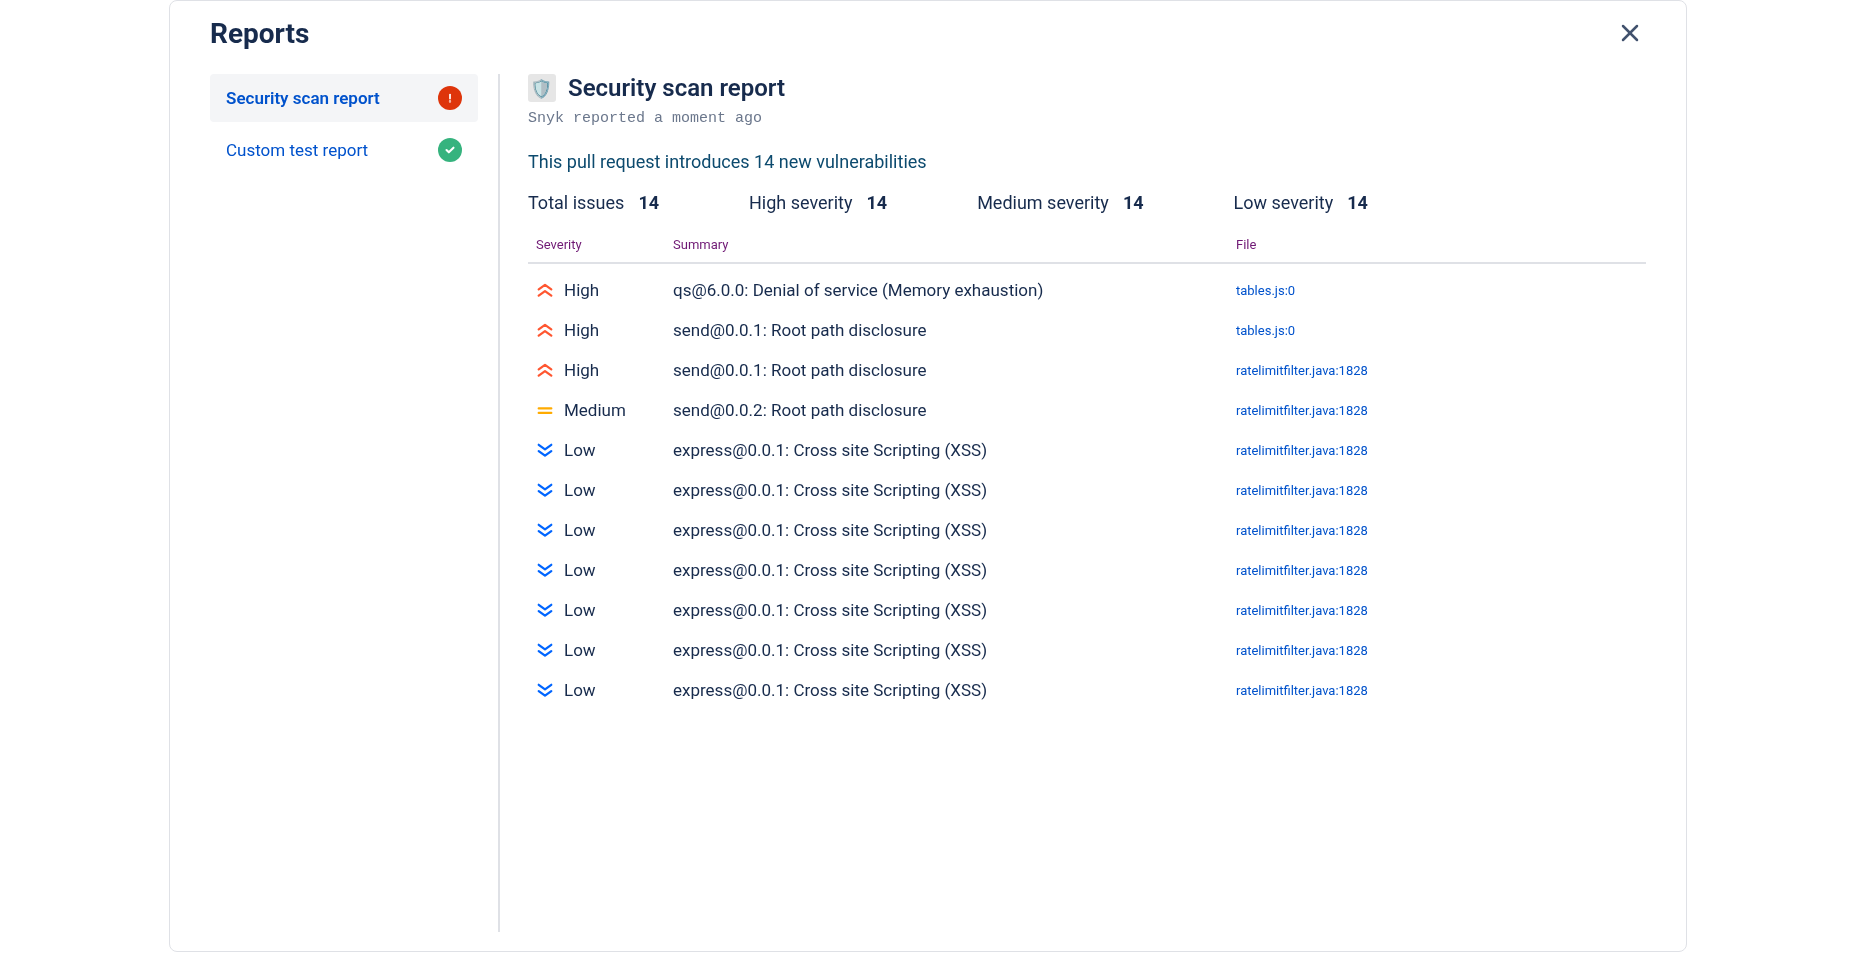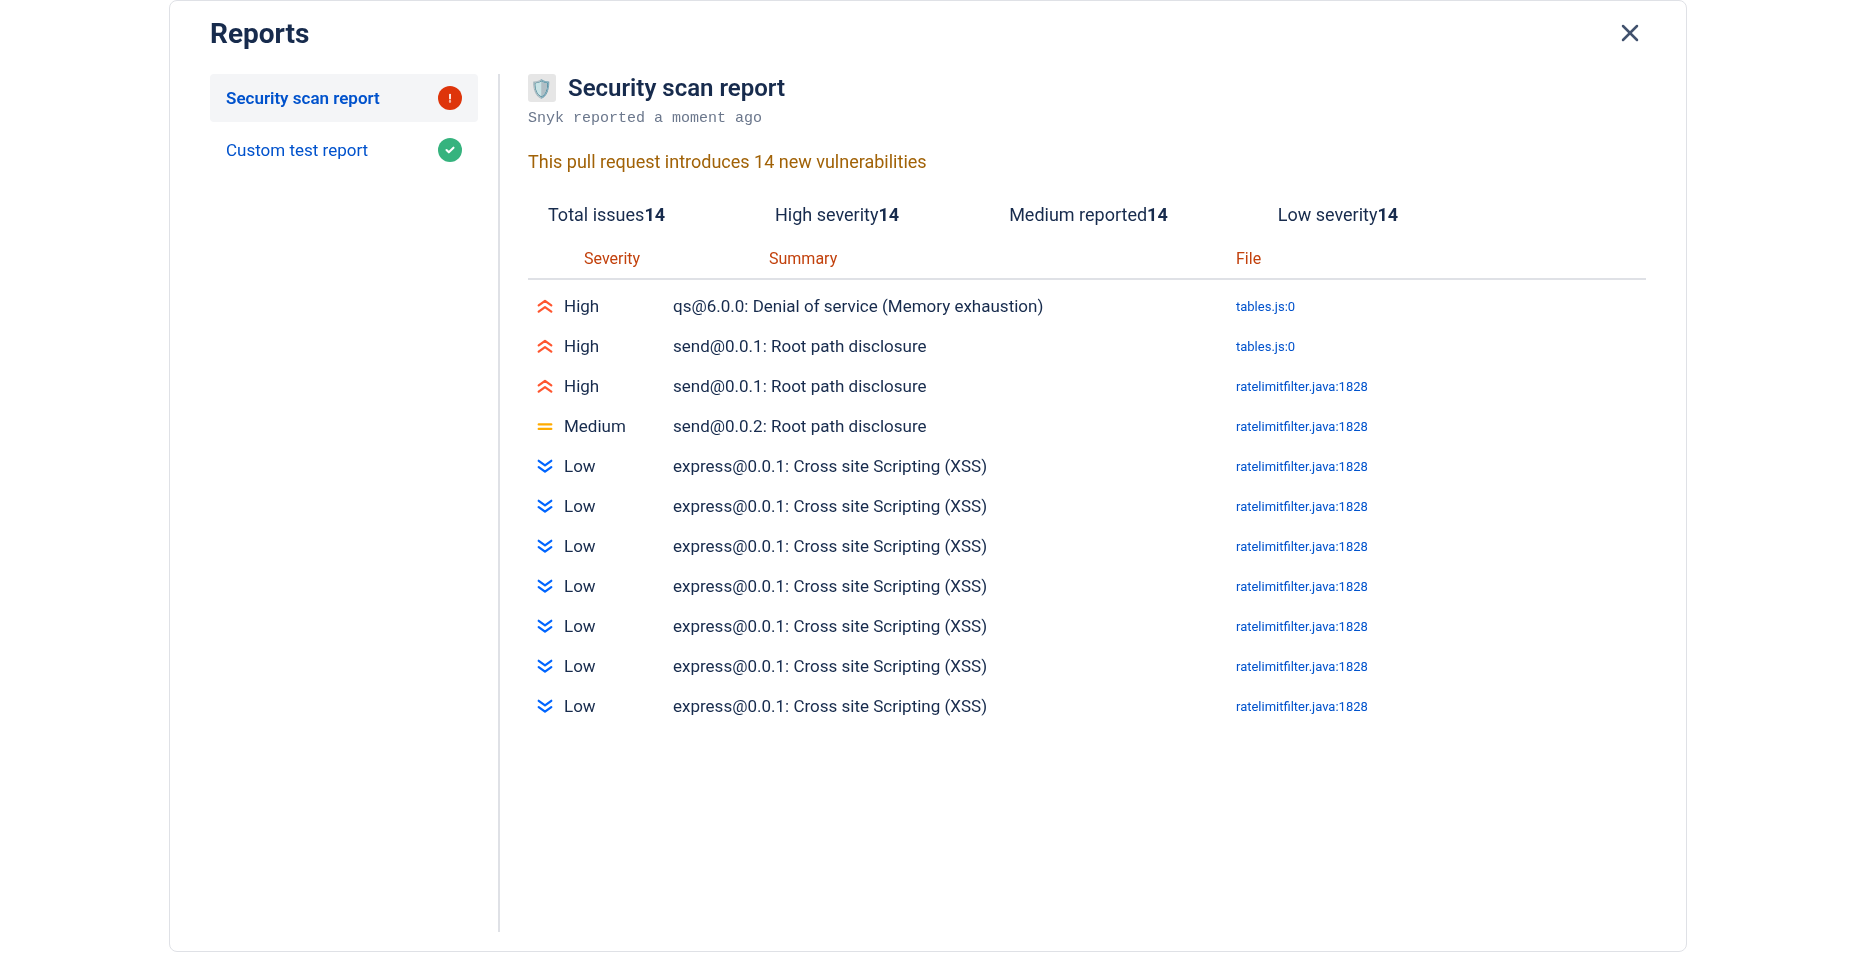--- a/index.html
+++ b/index.html
@@ -113,46 +113,46 @@
       color: #172b4d;
     }
     .report-subtitle {
       font-size: 15px;
       color: #6b778c;
       margin-bottom: 24px;
       font-family: Liberation Mono, monospace;
     }
     .intro-text {
       font-size: 18px;
-      color: #a16207;
-      margin-bottom: 32px;
+      color: #0c4a6e;
+      margin-bottom: 20px;
     }
     .stats-row {
       display: flex;
       gap: 90px;
       margin-bottom: 24px;
     }
     .stat {
       display: flex;
       align-items: center;
-      margin-left: 20px;
+      gap: 14px;
     }
     .stat-label { font-size: 18px; color: #172b4d; }
     .stat-value { font-size: 18px; font-weight: 700; color: #172b4d; }
 
     .table {
       width: 100%;
     }
     .thead {
       display: flex;
       border-bottom: 2px solid #dfe1e6;
       padding-bottom: 10px;
       margin-bottom: 6px;
     }
-    .th { font-size: 16px; color: #c2410c; margin-left: 48px; }
+    .th { font-size: 13px; color: #701a75; }
     .col-severity { width: 145px; padding-left: 8px; }
     .col-summary { flex: 1; }
     .col-file { width: 410px; }
     .row {
       display: flex;
       align-items: center;
       padding: 10px 0;
     }
     .sev-cell {
       width: 145px;
@@ -213,21 +213,21 @@
       <div class="stats-row" id="stats-row">
           <div class="stat">
             <span class="stat-label">Total issues</span>
             <span class="stat-value">14</span>
           </div>
           <div class="stat">
             <span class="stat-label">High severity</span>
             <span class="stat-value">14</span>
           </div>
           <div class="stat">
-            <span class="stat-label">Medium reported</span>
+            <span class="stat-label">Medium severity</span>
             <span class="stat-value">14</span>
           </div>
           <div class="stat">
             <span class="stat-label">Low severity</span>
             <span class="stat-value">14</span>
           </div>
         </div>
 
       <div class="table">
         <div class="thead">

